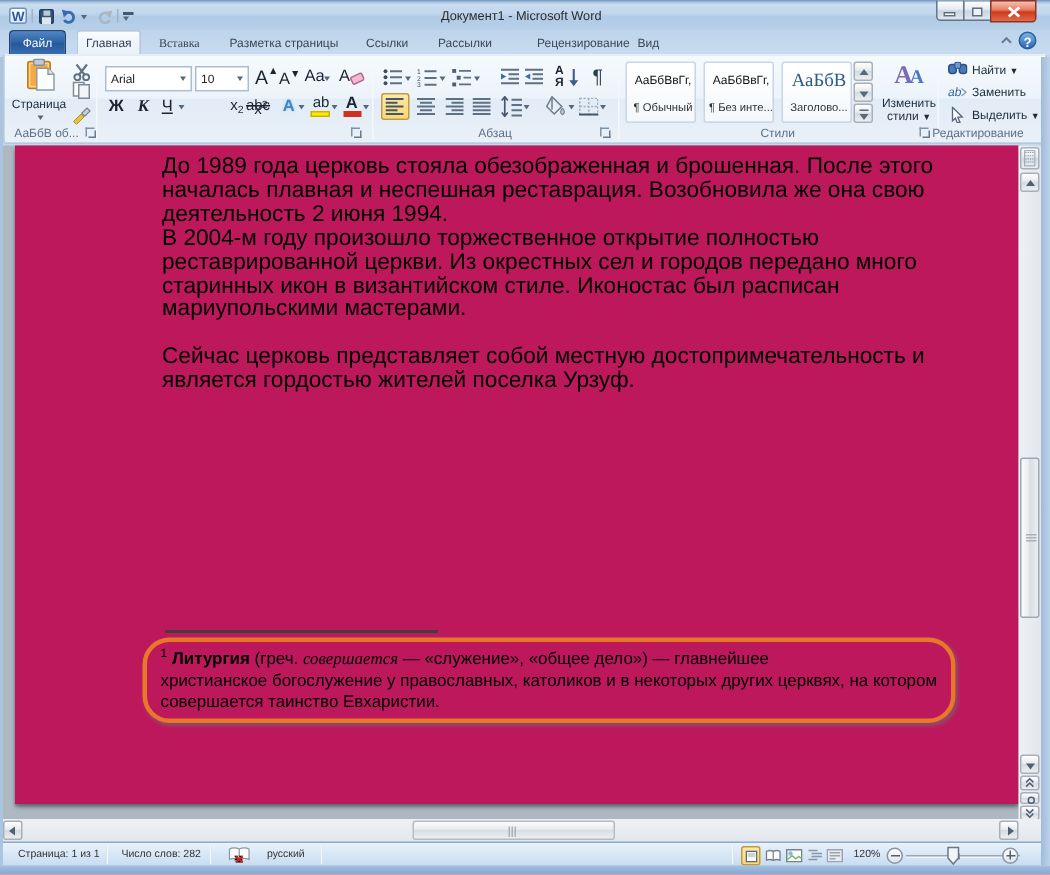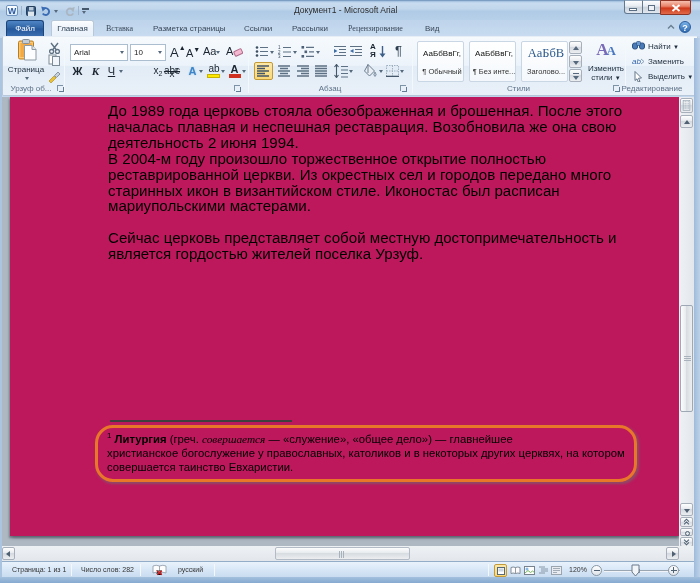--- a/index.html
+++ b/index.html
@@ -82,50 +82,50 @@
   <div class="da" style="left:54px;top:9.5px;"></div>
 
   <svg class="abs" style="left:65px;top:7px;" width="10" height="9" viewBox="0 0 10 9">
       <path d="M7.8 2.8 A 3.4 3.4 0 1 0 8.2 6.4" fill="none" stroke="#aab6c2" stroke-width="1.8"></path>
       <path d="M9.8 0 L4.6 1.4 L8.4 5.2 Z" fill="#aab6c2"></path>
     </svg>
   <div class="abs" style="left:78px;top:6px;width:1px;height:9px;background:#9db4cc;"></div>
 
   <div class="abs" style="left:82px;top:8px;width:7px;height:1.5px;background:#45586c;"></div>
   <div class="da" style="left:82px;top:11px;"></div>
-  <div id="ttext">Документ1 - Microsoft Arial</div>
+  <div id="ttext">Документ1 - Microsoft Word</div>
   <div class="winbtn" id="bmin"></div>
   <div class="winbtn" id="bmax"></div>
   <div class="winbtn" id="bclose"></div>
   <div class="glyphbar" style="left:629px;top:8px;width:8px;height:3px;border:1px solid #5a6e84;background:#fff;"></div>
   <div class="glyphbar" style="left:648px;top:4.5px;width:7px;height:6px;border:1.2px solid #5a6e84;background:#eef2f6;"></div>
   <svg class="abs" style="left:671px;top:4px;" width="10" height="8" viewBox="0 0 10 8">
       <path d="M1.5 1 L8.5 7 M8.5 1 L1.5 7" stroke="#fff" stroke-width="1.9"></path>
     </svg>
 
   <div id="tabrow"></div>
   <div id="ftab">Файл</div>
   <div id="atab">Главная</div>
   <div class="tab" style="left:106px;font-family:Liberation Serif, serif;">Вставка</div>
   <div class="tab" style="left:153px;">Разметка страницы</div>
   <div class="tab" style="left:244px;">Ссылки</div>
   <div class="tab" style="left:292px;">Рассылки</div>
-  <div class="tab" style="left:348px;font-family:Liberation Serif, serif;">Рецензирование</div>
+  <div class="tab" style="left:358px;">Рецензирование</div>
   <div class="tab" style="left:425px;">Вид</div>
   <svg id="chev" viewBox="0 0 12 8">
       <path d="M3 6.5 L6 3.5 L9 6.5" fill="none" stroke="#6a7e92" stroke-width="1.4"></path>
     </svg>
   <div id="help">?</div>
 
   <div id="ribbon"></div>
   <div class="gsep" style="left:64px;"></div>
   <div class="gsep" style="left:248px;"></div>
   <div class="gsep" style="left:412px;"></div>
   <div class="gsep" style="left:625px;"></div>
-  <div class="glabel" style="left:3px;width:56px;">Урзуф об...</div>
+  <div class="glabel" style="left:3px;width:56px;">АаБбВ об...</div>
   <div class="glabel" style="left:250px;width:160px;">Абзац</div>
   <div class="glabel" style="left:414px;width:209px;">Стили</div>
   <div class="glabel" style="left:617px;width:70px;text-align:center;">Редактирование</div>
   <div class="dlg" style="left:57px;"></div>
   <div class="dlg" style="left:234px;"></div>
   <div class="dlg" style="left:400px;"></div>
   <div class="dlg" style="left:613px;"></div>
 
   <svg class="abs" style="left:17px;top:39px;" width="21" height="22" viewBox="0 0 21 22">
     <rect x="1.5" y="2" width="15" height="18" rx="1.5" fill="#f4aa44" stroke="#b87e1e"></rect>

